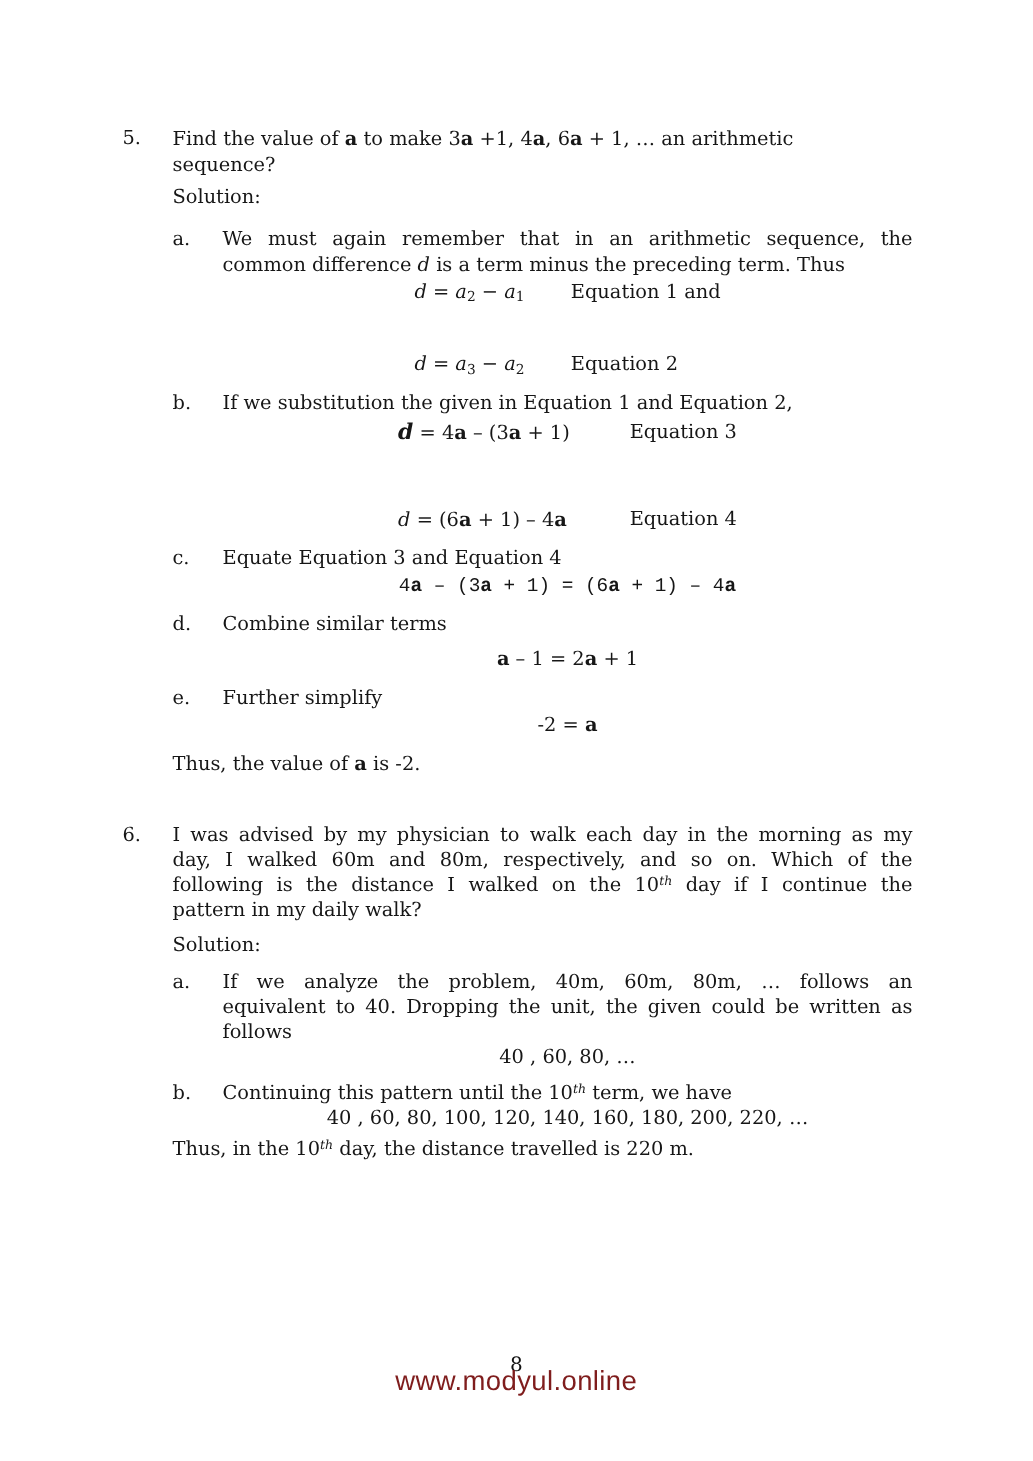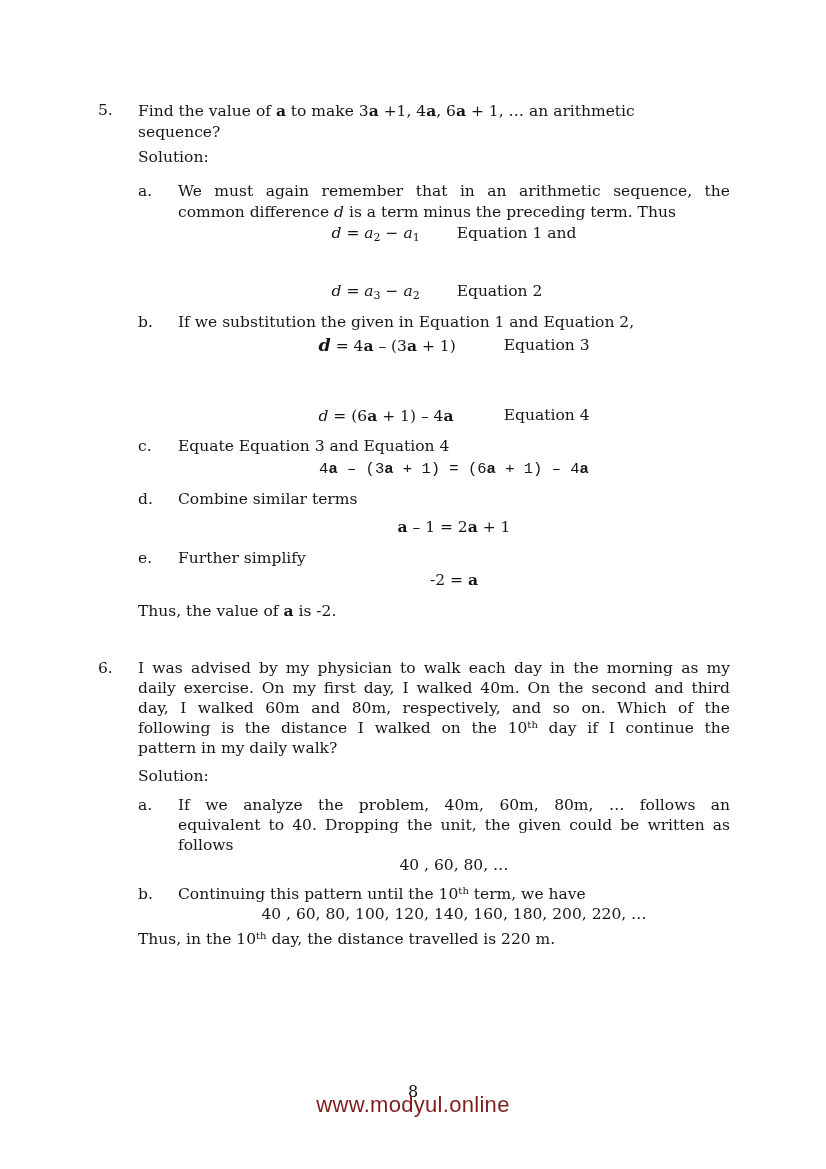--- a/index.html
+++ b/index.html
@@ -25,21 +25,21 @@
   .mt9 { margin-top:9px; } .mt10 { margin-top:10px; } .mt13 { margin-top:13px; }
   .q5 .conclusion { margin-top:9px; }
   .q6 .conclusion { margin-top:5px; }
   .eqgrid { display:grid; grid-template-columns:auto auto; width:fit-content; margin-left:auto; margin-right:auto; }
   .eq12 { column-gap:10px; row-gap:10px;gap:37px; }
   .eq34 { column-gap:18px; row-gap:3px; margin-top:2px;gap:48px; }
   .eqline { text-align:center; }
   .b  { font-weight:700; }
   .i  { font-style:italic; }
   .bi { font-weight:700; font-style:italic; font-size:17.5px; line-height:1; }
-  sup { font-size:10px; line-height:0; vertical-align:5px; }
+  sup { font-size:10px; line-height:0; vertical-align:5px;font-style:italic; }
   sub { font-size:11px; line-height:0; vertical-align:-3px; }
   .pageno {
     position:absolute; top:1082px; left:0; width:100%; text-align:center;
     font-size:16px; color:#111;
   }
   .watermark {
     position:absolute; top:1092px; left:0; width:100%; text-align:center;
     font-family:"Liberation Sans", sans-serif; font-size:22px;
     color:#7f1d1d; letter-spacing:0.3px;
   }
@@ -111,21 +111,20 @@
         <div class="conclusion"><span>Thus, the value of </span><span class="b">a</span><span> is -2.</span></div>
       </div>
     </div>
   </section>
 
   <section class="q6">
     <div class="item">
       <div class="inum">6.</div>
       <div class="ibody">
         <div class="jline"><span>I was advised by my physician to walk each day in the morning as my</span></div>
-        <div class="jline"><span>daily exercise. On my first day, I walked 40m. On the second and third</span></div>
         <div class="jline"><span>day, I walked 60m and 80m, respectively, and so on. Which of the</span></div>
         <div class="jline"><span>following is the distance I walked on the 10</span><sup>th</sup><span> day if I continue the</span></div>
         <div><span>pattern in my daily walk?</span></div>
         <div class="solution">Solution:</div>
 
         <div class="sub mt9">
           <div class="sletter">a.</div>
           <div class="sbody">
             <div class="jline"><span>If we analyze the problem, 40m, 60m, 80m, … follows an</span></div>
             <div class="jline"><span>equivalent to 40. Dropping the unit, the given could be written as</span></div>

